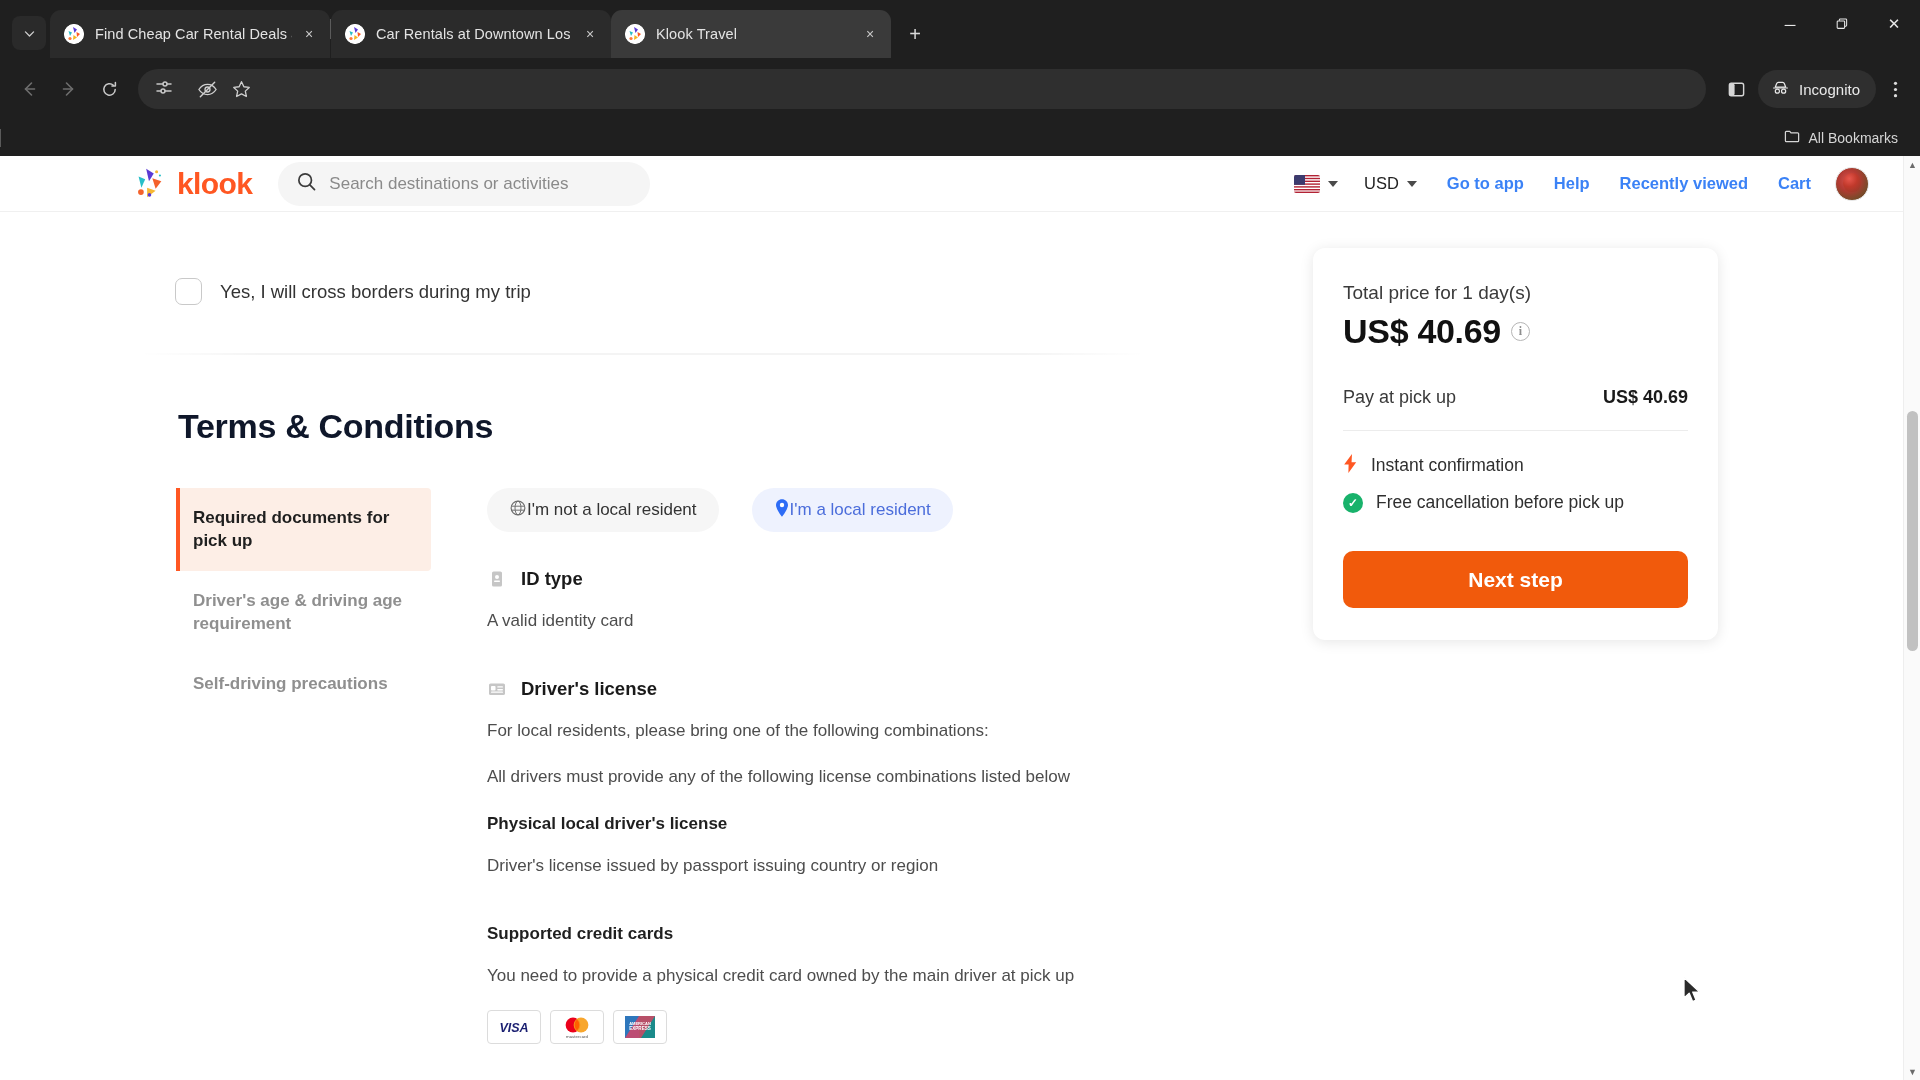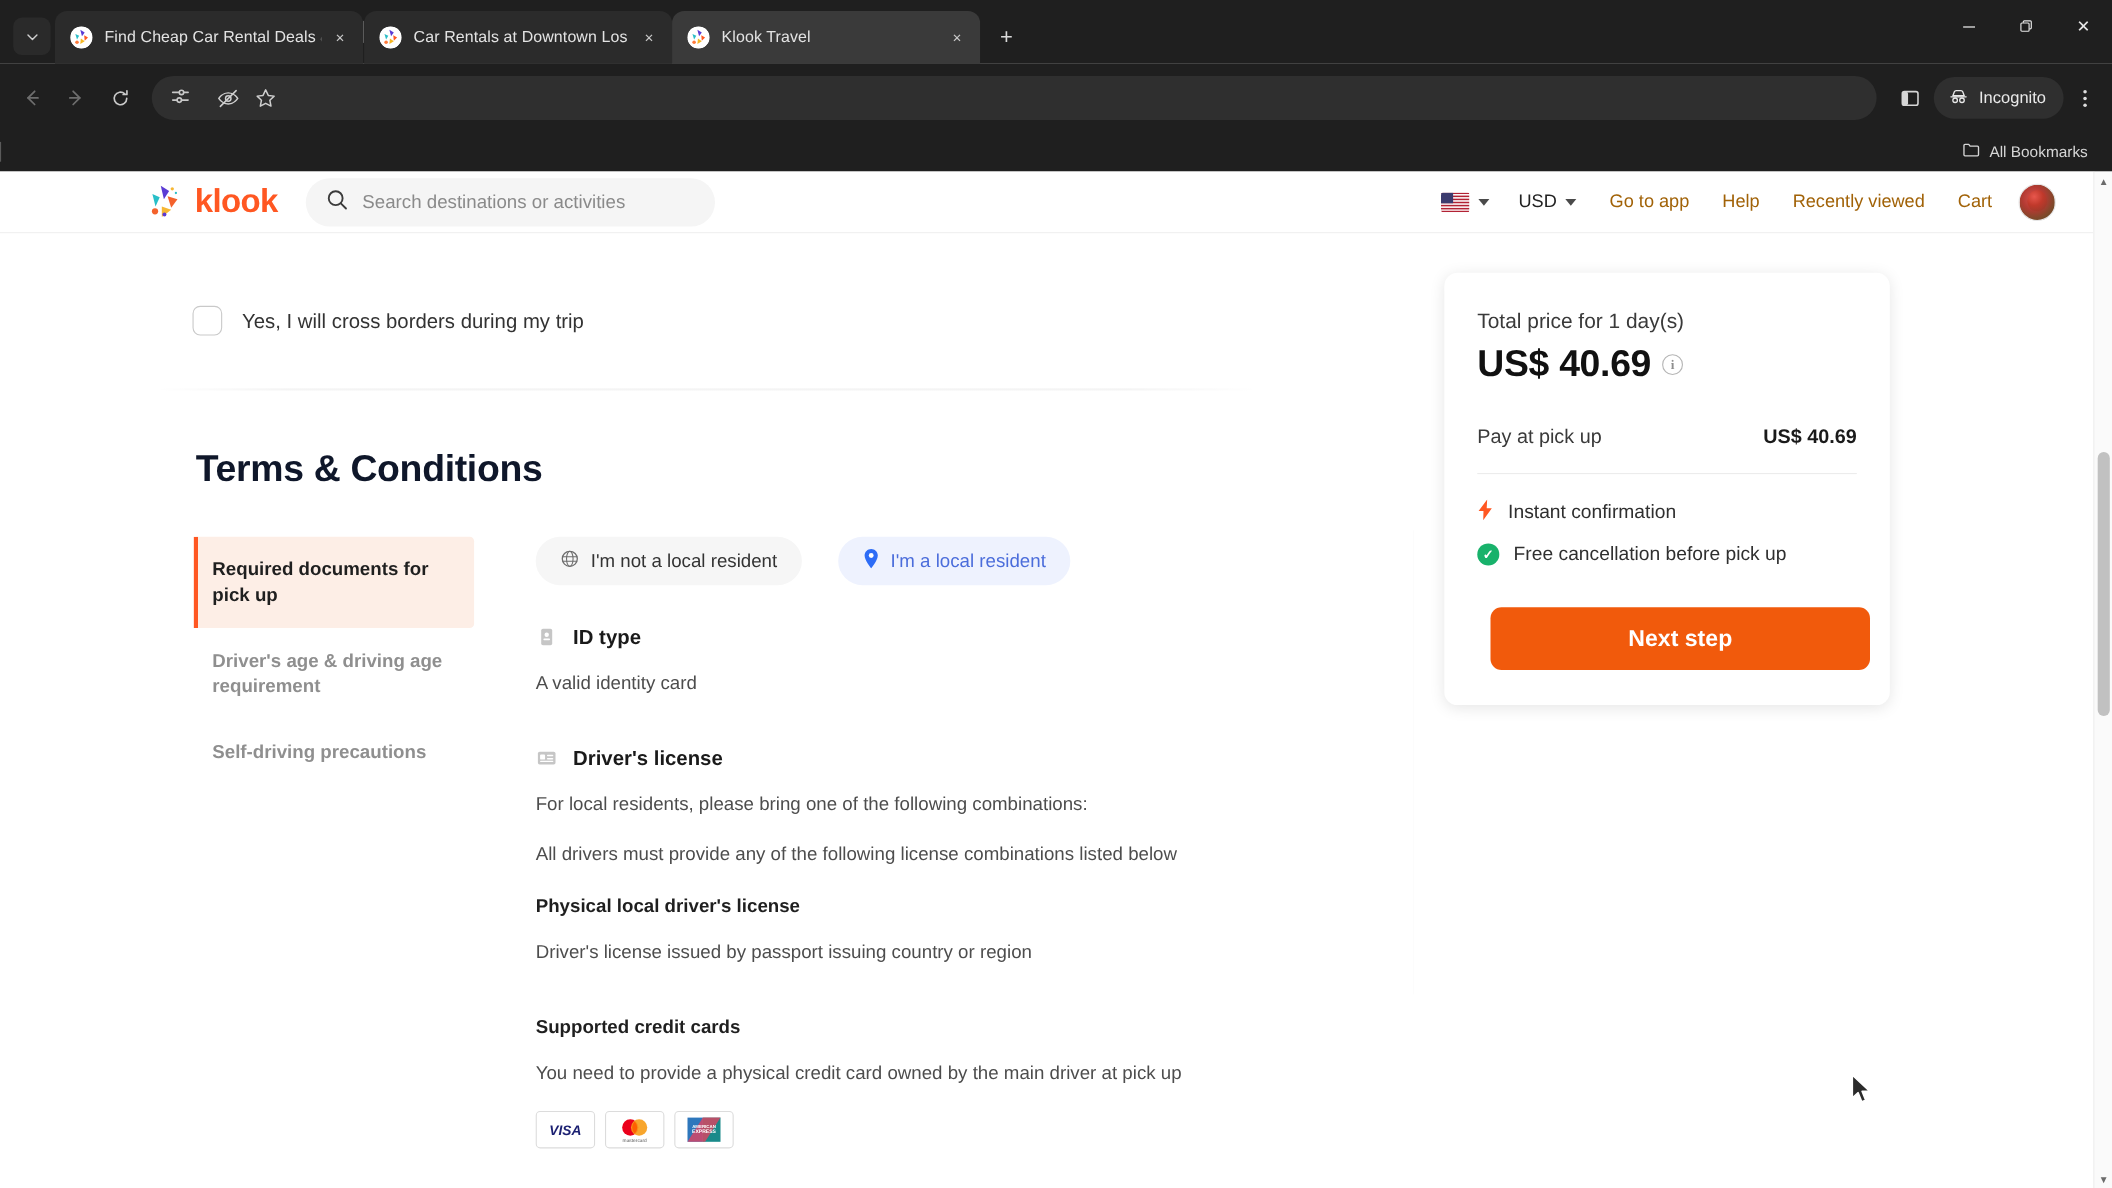--- a/index.html
+++ b/index.html
@@ -126,21 +126,21 @@
   .nav-right { margin-left: auto; display: flex; align-items: center; gap: 0; }
   .nav-flag { display: flex; align-items: center; gap: 8px; margin-right: 26px; }
   .flag-img {
     width: 26px; height: 18px; border-radius: 2px; position: relative; overflow: hidden;
     background: #fff;
   }
   .caret { width: 0; height: 0; border-left: 5px solid transparent; border-right: 5px solid transparent;
     border-top: 6px solid #4a4a4a; }
   .nav-cur { display: flex; align-items: center; gap: 8px; margin-right: 30px;
     font-size: 16.5px; color: #222; }
-  .nav-link { font-size: 16.5px; color: #a16207; margin-right: 30px; white-space: nowrap; }
+  .nav-link { font-size: 16.5px; color: #3b82f6; margin-right: 30px; white-space: nowrap; font-weight: bold; }
   .nav-link:last-of-type { margin-right: 24px; }
   .avatar {
     width: 34px; height: 34px; border-radius: 50%; overflow: hidden;
     background: radial-gradient(circle at 40% 38%, #d9534f 0%, #b33a32 38%, #7a4a2a 70%, #5a3a22 100%);
     border: 1px solid #e6e6e6; position: relative;
   }
   .avatar::after {
     content: ""; position: absolute; left: 22%; top: 16%; width: 56%; height: 62%;
     border-radius: 50% 50% 45% 45%;
     background: radial-gradient(circle at 35% 30%, #e8574d 0%, #c0392b 45%, #8e3a2a 100%);
@@ -179,21 +179,21 @@
   }
   .tc-tab.active {
     background: #fdeee6; color: #1f1f1f; border-left: 4px solid #ff5722;
     padding-left: 13px; border-radius: 0 4px 4px 0;
   }
 
   .tc-main { flex: 1 1 auto; padding-left: 56px; position: relative; }
   .resident-toggle { display: flex; gap: 33px; margin-bottom: 36px; }
   .res-btn {
     height: 44px; border-radius: 22px; display: flex; align-items: center;
-    gap: 10px; padding: 0 22px; font-size: 17px; white-space: nowrap;
+    padding: 0 22px; font-size: 17px; white-space: nowrap;
   }
   .res-btn.off { background: #f6f6f6; color: #333; }
   .res-btn.on { background: #eef2fe; color: #4b6ddb; }
 
   .sec { margin-bottom: 0; }
   .sec-head {
     display: flex; align-items: center; gap: 14px; margin-bottom: 19px;
   }
   .sec-icon { width: 20px; height: 20px; flex: 0 0 20px; color: #b9b9b9; }
   .sec-title { font-size: 18.5px; font-weight: 700; color: #1a1a1a; }
@@ -244,21 +244,21 @@
   .pc-row .r { font-size: 18px; font-weight: 700; color: #1a1a1a; }
   .perk { display: flex; align-items: center; gap: 13px; margin-bottom: 16px; font-size: 17.5px; color: #2f2f2f; }
   .perk .bolt { color: #ff5722; font-size: 19px; line-height: 1; }
   .perk .check {
     width: 20px; height: 20px; border-radius: 50%; background: #18b26b; color: #fff;
     display: flex; align-items: center; justify-content: center; font-size: 12px; font-weight: 700;
   }
   .next-step {
     margin-top: 22px; width: 100%; height: 57px; border-radius: 10px; border: none;
     background: #f15a0c; color: #fff; font-size: 21px; font-weight: 700;
-    font-family: "Liberation Sans", sans-serif; cursor: pointer; margin-left: 12px;
+    font-family: "Liberation Sans", sans-serif; cursor: pointer;
   }
 
   
   .page-scroll {
     width: 17px; flex: 0 0 17px; background: #fafafa; position: relative;
     border-left: 1px solid #eee;
   }
   .page-scroll .parrow {
     position: absolute; left: 0; width: 17px; height: 17px;
     display: flex; align-items: center; justify-content: center; color: #6b6b6b; font-size: 9px;

